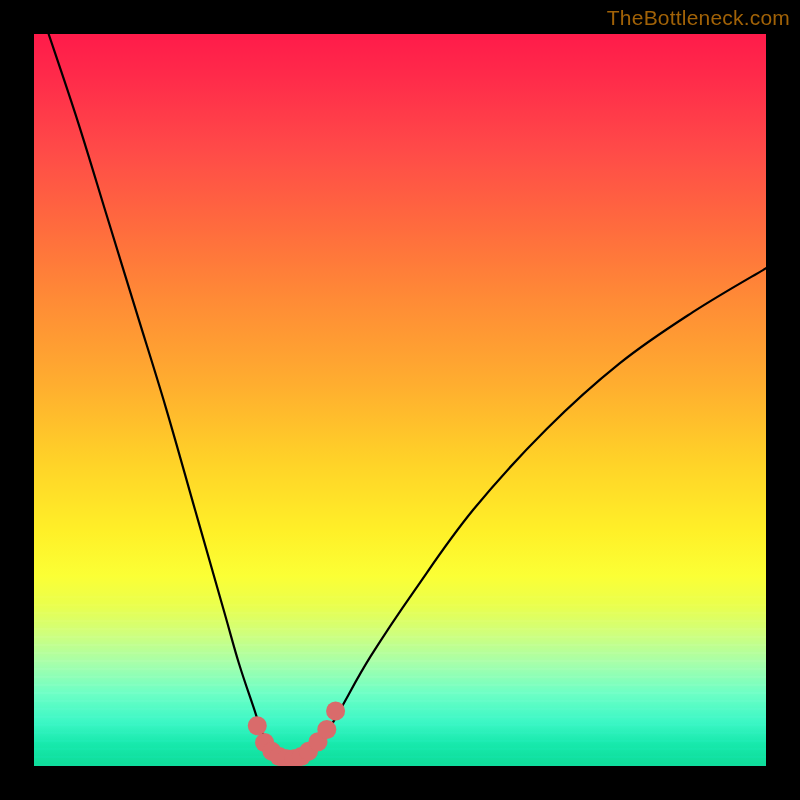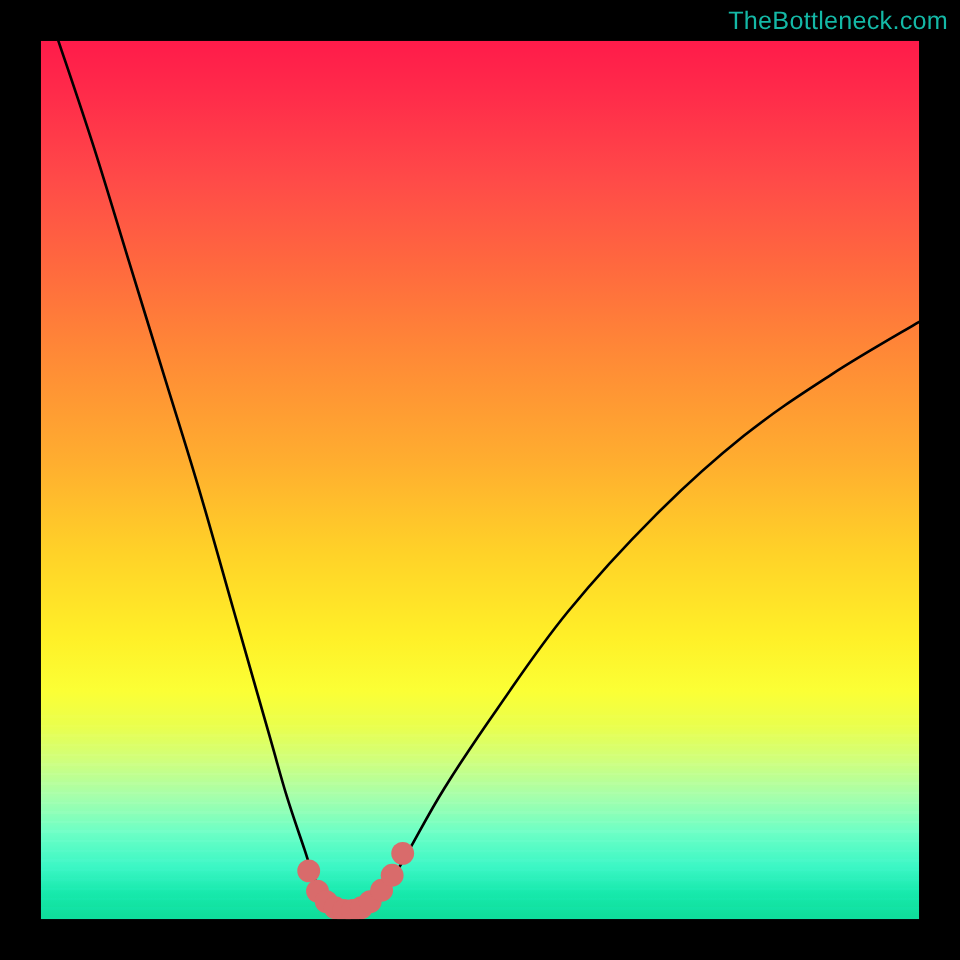--- a/index.html
+++ b/index.html
@@ -66,21 +66,21 @@
   svg.curve {
     position: absolute;
     inset: 0;
     width: 100%;
     height: 100%;
   }
   .watermark {
     position: absolute;
     top: 6px;
     right: 10px;
-    color: #14b8a6;
+    color: #a16207;
     font-size: 21px;
     letter-spacing: 0.2px;
     font-weight: 500;
     user-select: none;
   }
 </style>
 </head>
 <body>
 
 <div class="frame">

